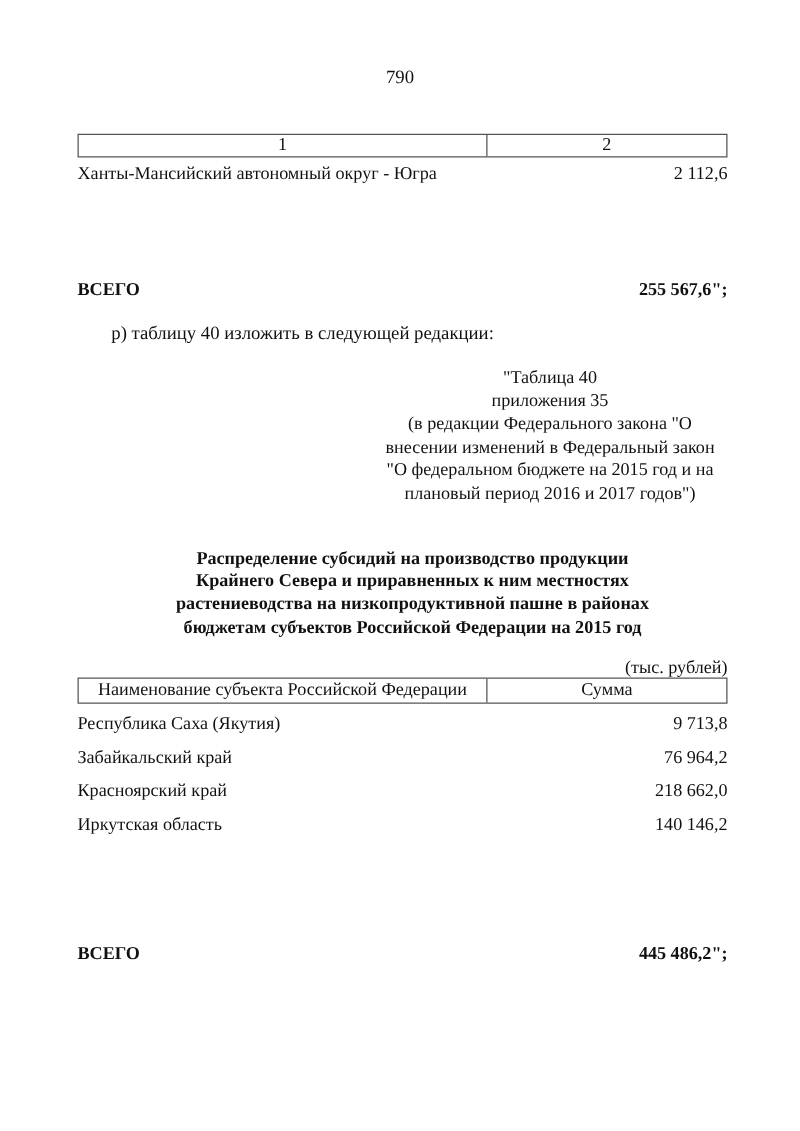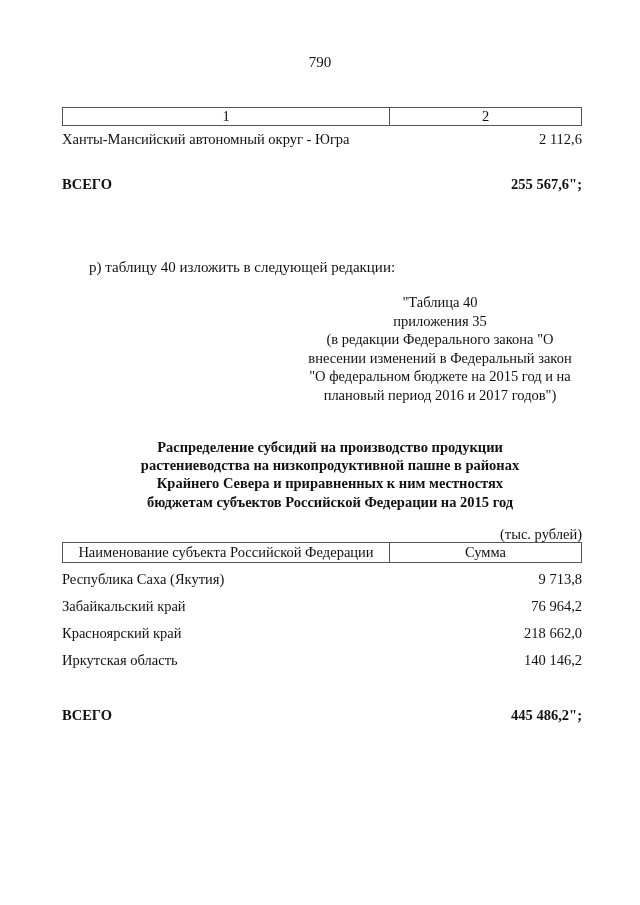--- a/index.html
+++ b/index.html
@@ -40,21 +40,21 @@
     .col-header-table .cell.c2 { flex: 1; }
     .row {
       position: absolute;
       left: 62px;
       width: 520px;
       display: flex;
       justify-content: space-between;
       font-size: 14.5px;
     }
     .row .val { text-align: left; }
-    .bold { font-weight: bold; }
+    .bold { font-weight: bold; margin-top: 48px; }
     .instruction {
       left: 89px; top: 259px;
       font-size: 15px;
     }
     .annotation {
       left: 290px; width: 300px; top: 293px;
       text-align: center;
       font-size: 14.5px;
       line-height: 18.5px;
     }
@@ -98,22 +98,22 @@
   <div>"Таблица 40</div>
   <div>приложения 35</div>
   <div>(в редакции Федерального закона "О</div>
   <div>внесении изменений в Федеральный закон</div>
   <div>"О федеральном бюджете на 2015 год и на</div>
   <div>плановый период 2016 и 2017 годов")</div>
 </div>
 
 <div class="abs table-title">
   <div>Распределение субсидий на производство продукции</div>
+  <div>Крайнего Севера и приравненных к ним местностях</div>
   <div>растениеводства на низкопродуктивной пашне в районах</div>
-  <div>Крайнего Севера и приравненных к ним местностях</div>
   <div>бюджетам субъектов Российской Федерации на 2015 год</div>
 </div>
 
 <div class="abs unit-label">(тыс. рублей)</div>
 
 <div class="col-header-table t2" style="top:542px; height:21px;">
   <div class="cell c1">Наименование субъекта Российской Федерации</div>
   <div class="cell c2">Сумма</div>
 </div>
 

